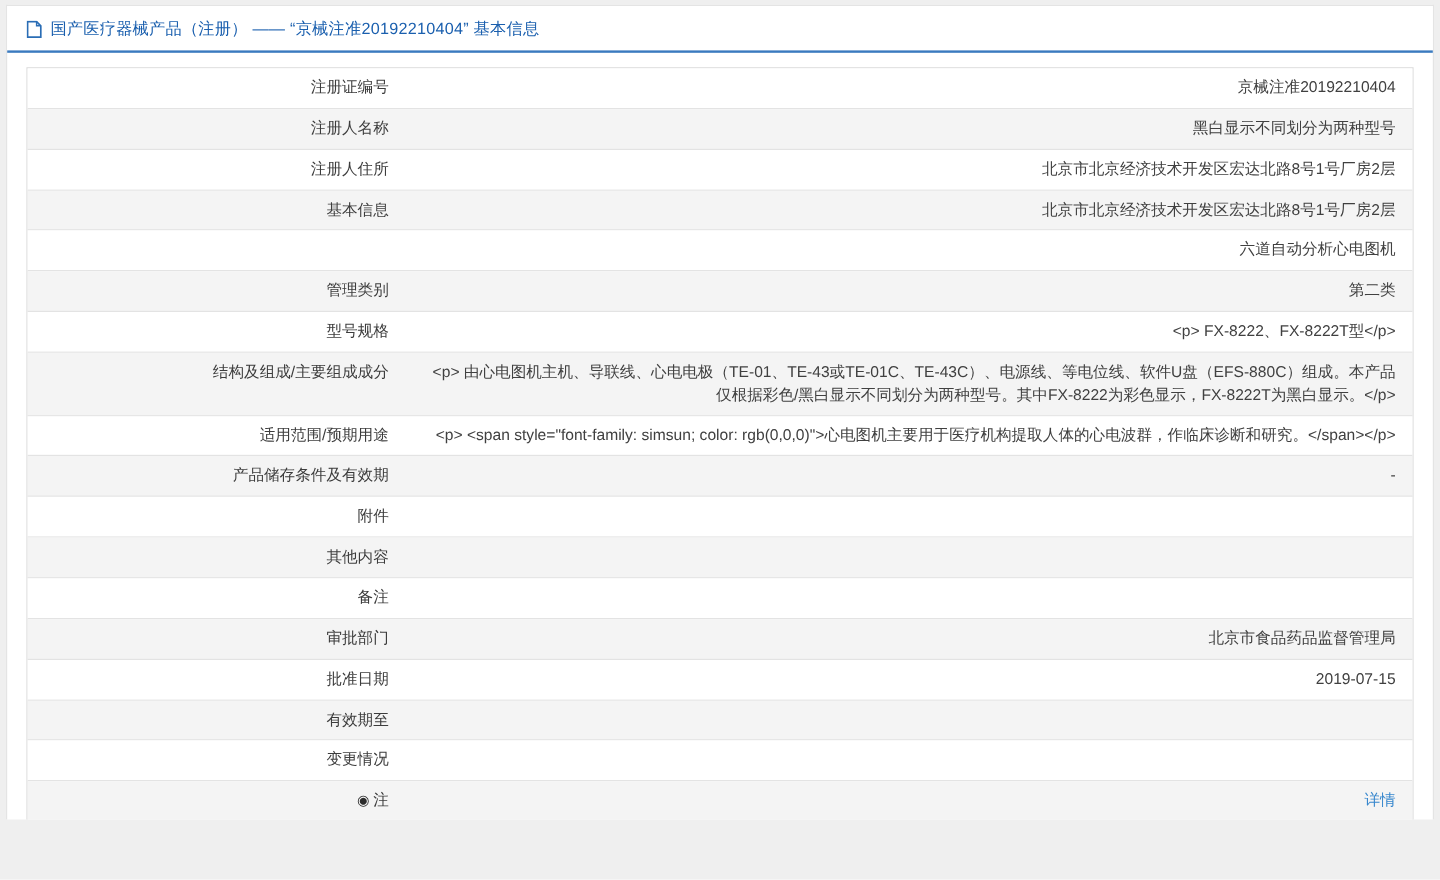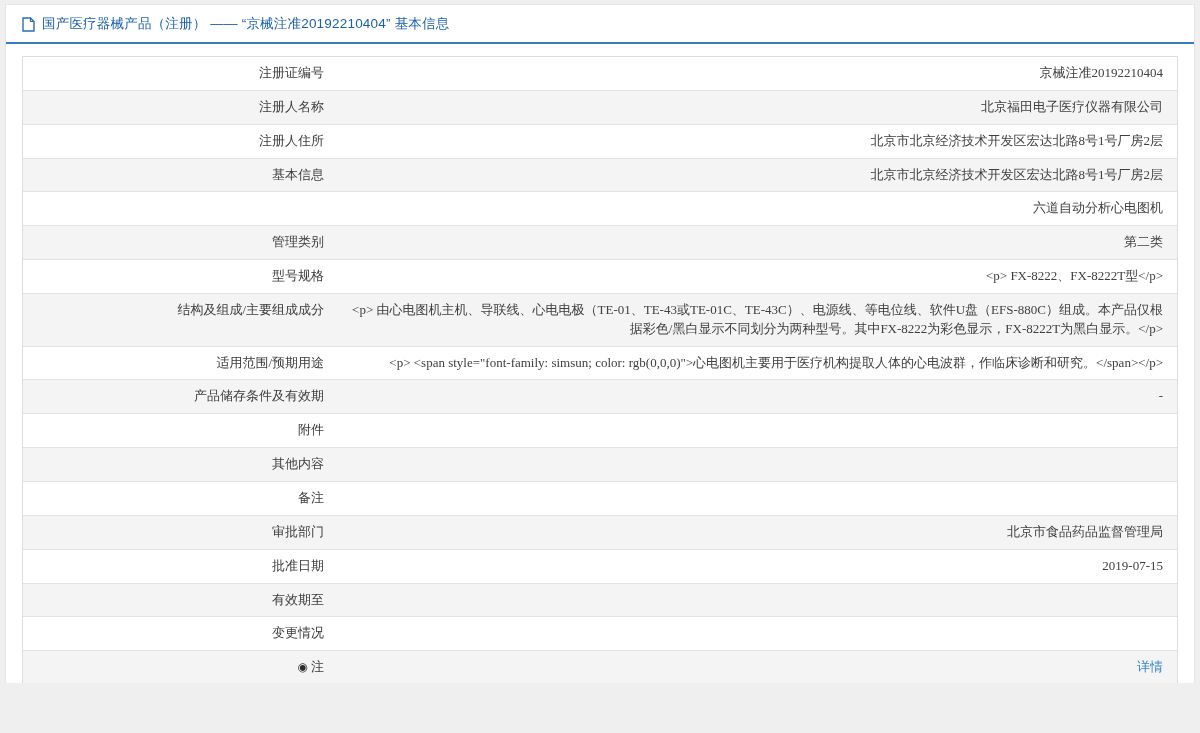--- a/index.html
+++ b/index.html
@@ -43,21 +43,20 @@
   }
   .doc-icon { display: inline-flex; align-items: center; }
   .info-table {
     margin: 12px 16px 16px 16px;
     border: 1px solid var(--border);
   }
   .row {
     display: flex;
     border-bottom: 1px solid #e3e3e3;
     background: #ffffff;
-    font-family: Liberation Serif, serif;
   }
   .row:last-child { border-bottom: none; }
   .row.alt { background: var(--alt-row); }
   .cell {
     padding: 7px 14px;
     font-size: 13px;
     line-height: 1.45;
     color: #404040;
   }
   .label {
@@ -101,21 +100,21 @@
     </div>
 
     <div class="info-table" id="info-table">
   <div class="row">
     <div class="cell label">注册证编号</div>
     <div class="cell value">京械注准20192210404</div>
   </div>
 
   <div class="row alt">
     <div class="cell label">注册人名称</div>
-    <div class="cell value">北京福田电子医疗仪器有限公司</div>
+    <div class="cell value">黑白显示不同划分为两种型号</div>
   </div>
 
   <div class="row">
     <div class="cell label">注册人住所</div>
     <div class="cell value">北京市北京经济技术开发区宏达北路8号1号厂房2层</div>
   </div>
 
   <div class="row alt">
     <div class="cell label">基本信息</div>
     <div class="cell value">北京市北京经济技术开发区宏达北路8号1号厂房2层</div>

